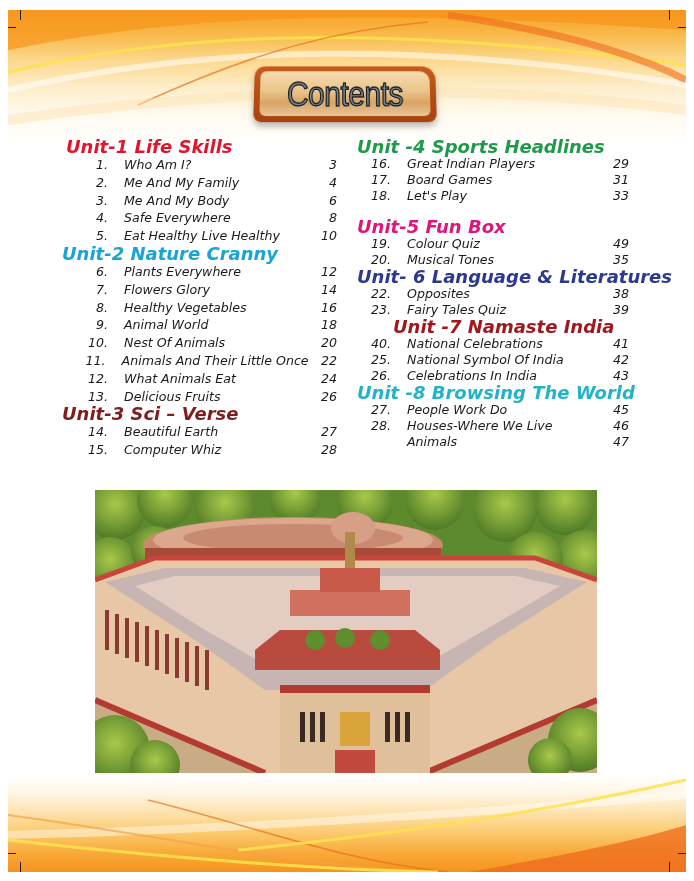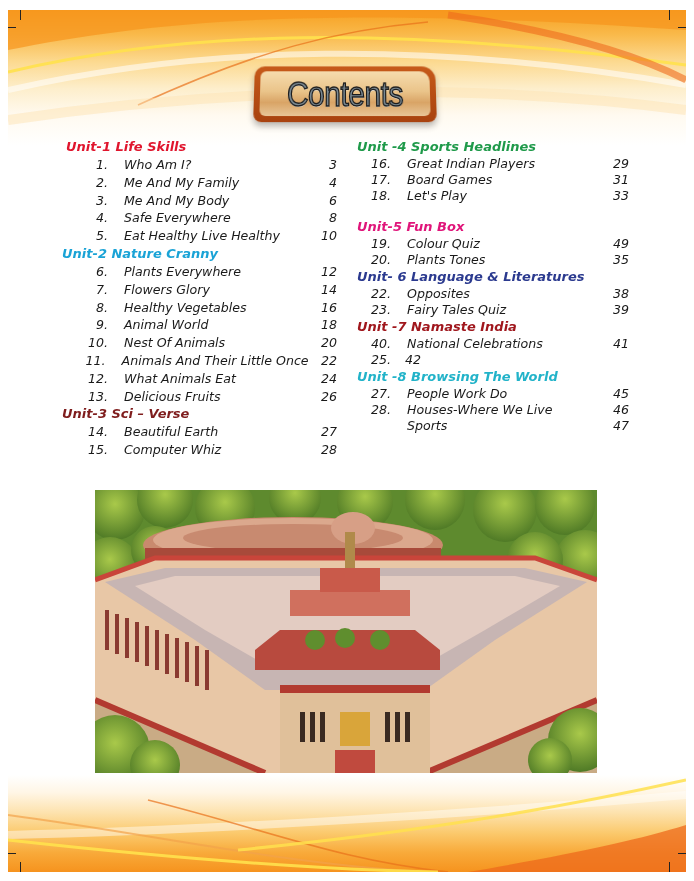--- a/index.html
+++ b/index.html
@@ -44,21 +44,21 @@
       text-shadow: 0 1px 0 #ffffff;
       transform: scaleY(1.15);
     }
 
     
     .toc-col { position: absolute; font-family: "DejaVu Sans", sans-serif; }
     .toc-col.left { left: 62px; top: 138px; width: 275px; }
     .toc-col.right { left: 357px; top: 138px; width: 272px; }
 
     .unit-head {
-      font-style: italic; font-weight: bold; font-size: 13px;
+      font-style: italic; font-weight: bold; font-size: 18px;
       height: 18px; line-height: 18px; white-space: nowrap;
     }
     .toc-col.left .unit-head { padding-left: 4px; }
     .toc-col.left .unit-head.flush { padding-left: 0; }
     .entry { display: flex; font-style: italic; font-size: 12.6px; color: #1a1a1a; white-space: nowrap; }
     .toc-col.left .entry { height: 17.8px; line-height: 17.8px; }
     .toc-col.right .entry { height: 16px; line-height: 16px; }
     .entry .num { width: 46px; text-align: right; padding-right: 0; }
     .toc-col.right .entry .num { width: 34px; }
     .entry .title { flex: 1; padding-left: 16px; }
@@ -202,61 +202,67 @@
     <div class="spacer"></div>
 
     <div class="unit-head" style="color:#e0157a;">Unit-5  Fun Box</div>
     <div class="entry">
         <span class="num">19.</span>
         <span class="title">Colour Quiz</span>
         <span class="pg">49</span>
       </div>
     <div class="entry">
         <span class="num">20.</span>
-        <span class="title">Plants Tones</span>
+        <span class="title">Musical Tones</span>
         <span class="pg">35</span>
       </div>
 
     <div class="unit-head" style="color:#2b3a8f;">Unit- 6 Language &amp; Literatures</div>
     <div class="entry">
         <span class="num">22.</span>
         <span class="title">Opposites</span>
         <span class="pg">38</span>
       </div>
     <div class="entry">
         <span class="num">23.</span>
         <span class="title">Fairy Tales Quiz</span>
         <span class="pg">39</span>
       </div>
 
-    <div class="unit-head" style="color:#a0171d;">Unit -7 Namaste India</div>
+    <div class="unit-head" style="color:#a0171d;margin-left:36px;">Unit -7 Namaste India</div>
     <div class="entry">
         <span class="num">40.</span>
         <span class="title">National Celebrations</span>
         <span class="pg">41</span>
       </div>
     <div class="entry">
         <span class="num">25.</span>
+        <span class="title">National Symbol Of India</span>
         <span class="pg">42</span>
+      </div>
+    <div class="entry">
+        <span class="num">26.</span>
+        <span class="title">Celebrations In India</span>
+        <span class="pg">43</span>
       </div>
 
     <div class="unit-head" style="color:#22b3c9;">Unit -8  Browsing The World</div>
     <div class="entry">
         <span class="num">27.</span>
         <span class="title">People Work Do</span>
         <span class="pg">45</span>
       </div>
     <div class="entry">
         <span class="num">28.</span>
         <span class="title">Houses-Where We Live</span>
         <span class="pg">46</span>
       </div>
     <div class="entry">
         <span class="num"></span>
-        <span class="title">Sports</span>
+        <span class="title">Animals</span>
         <span class="pg">47</span>
       </div>
   </div>
 
   <div class="photo">
     <svg width="502" height="283" viewBox="0 0 502 283">
       <defs>
         <radialGradient id="treeg" cx="50%" cy="40%" r="60%">
           <stop offset="0%" stop-color="#a9c94a"></stop>
           <stop offset="100%" stop-color="#4f7a26"></stop>

